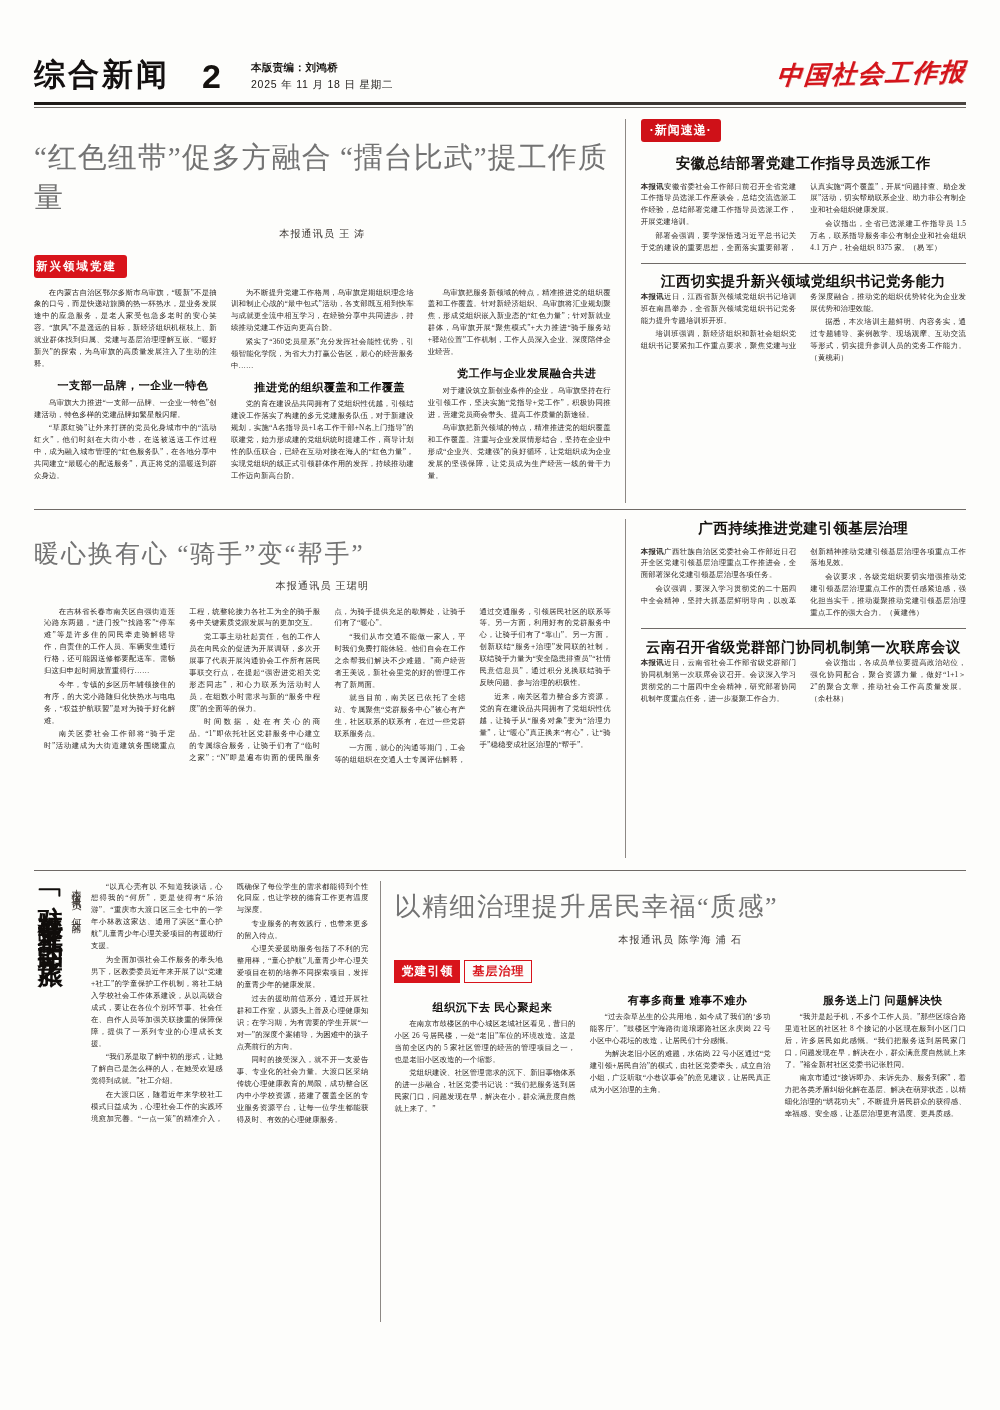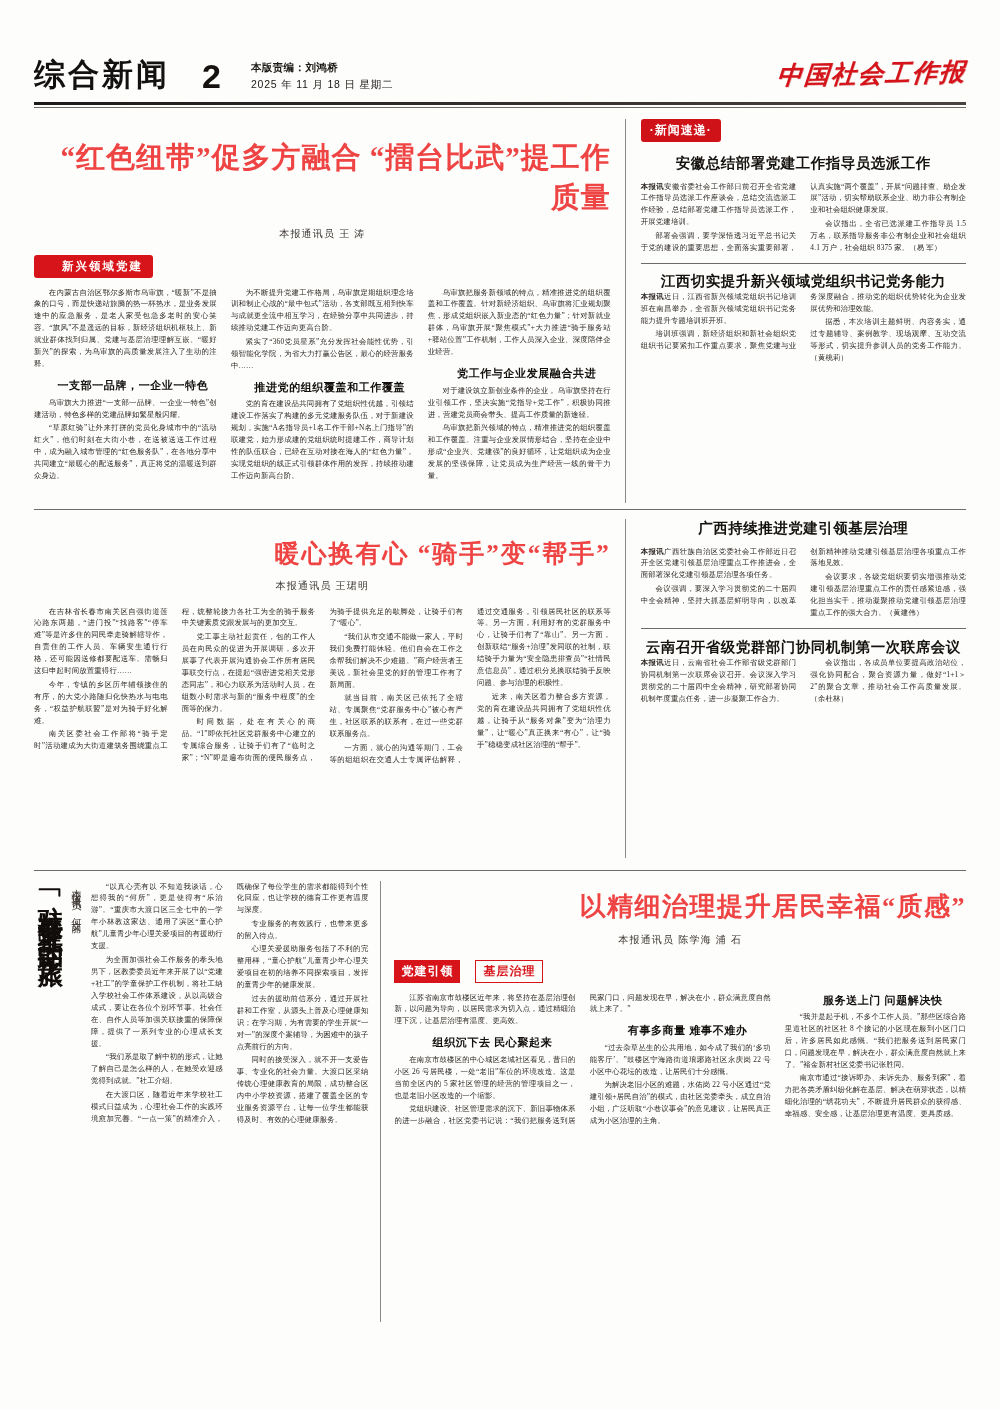--- a/index.html
+++ b/index.html
@@ -25,33 +25,33 @@
     font-size: 25px; font-weight: 700; color: #d4141a; letter-spacing: 2px;
     font-family: "DejaVu Serif", serif; font-style: italic;
     transform: skewX(-6deg) rotate(-1.2deg);
     padding-bottom: 6px; white-space: nowrap;
     text-shadow: 0.6px 0.6px 0 rgba(190,10,15,.45);
   }
   .rule-thick { height: 3px; background: linear-gradient(90deg,#1d1a17,#4a4440); margin-top: 6px; }
   .rule-thin  { height: 1px; background: #6f6a66; margin-top: 1.5px; }
 
   
-  .h1 { font-family: "Liberation Serif", serif; font-weight: 700; text-align: right; color: #ef4444; }
+  .h1 { font-family: "Liberation Serif", serif; font-weight: 400; text-align: left; color: #737373; }
   .byline { text-align: center; font-size: 10px; letter-spacing: 1.2px; color: #3a3430; margin-top: 9px; font-family: "Liberation Sans",sans-serif; }
   .subhead { font-weight: 700; font-size: 11px; letter-spacing: .6px; margin: 7px 0 5px; color: #120f0d; font-family: "Liberation Sans",sans-serif; text-align:center;}
 
   .badge {
     display: inline-block; background: #d8141b; color: #fff;
     font-size: 11.5px; font-weight: 700; letter-spacing: 2px;
-    padding: 4px 10px 4px 28px; border-radius: 3px;
+    padding: 4px 10px 4px 2px; border-radius: 3px;
     font-family: "Liberation Sans","DejaVu Sans",sans-serif;
   }
   .badge-news { background:#cf1118; padding: 3px 9px; letter-spacing:1px; font-size:12px;}
   .badge-outline {
-    display:inline-flex; align-items:flex-end; gap:11px;
+    display:inline-flex; align-items:flex-end; gap:0;
     font-family:"Liberation Sans",sans-serif; font-size:12px; font-weight:700; letter-spacing:1px;
   }
   .badge-outline .p1 { background:#d8141b; color:#fff; padding:3px 7px; }
   .badge-outline .p2 { color:#d8141b; border:1.6px solid #d8141b; padding:2px 7px; margin-left:4px; }
 
   
   .cols { column-gap: 14px; }
   .bodytext {
     font-size: 7.4px; line-height: 1.62; text-align: justify;
     color: #2c2724; letter-spacing: .15px;
@@ -169,21 +169,21 @@
       </div>
     </div>
   </div>
 
   <div class="hdivider" style="margin-top:6px;"></div>
 
   <div class="midzone">
     <div class="mid-left">
       <div class="h1 ht2" style="margin-top:18px;">暖心换有心   “骑手”变“帮手”</div>
       <div class="byline">本报通讯员  王珺明</div>
-      <div class="bodytext c4 cols" style="margin-top:13px; height:252px;">
+      <div class="bodytext c4 cols" style="margin-top:13px; height:252px;margin-left:10px;">
         <p>在吉林省长春市南关区自强街道莲沁路东两题，“进门投”“找路客”“停车难”等是许多住的同民牵走骑解辖导作，自责住的工作人员、车辆安生通行行格，还可能因送修都要配送车。需畅归这归申起时间放置重得行……</p>
         <p>今年，专镇的乡区历年辅领接住的有序，的大党小路随归化快热水与电电务，“权益护航联盟”是对为骑手好化解难。</p>
         <p>南关区委社会工作部将“骑手定时”活动建成为大街道建筑务围绕重点工程，统整轮接力各社工为全的骑手服务中关键素质党跟发展与的更加交互。</p>
         <p>党工事主动社起贡任，包的工作人员在向民众的促进为开展调研，多次开展事了代表开展沟通协会工作所有居民事联交行点，在提起“强密进党相关党形态同志”，和心力联系为活动时人员，在组数小时需求与新的“服务中程度”的全面等的保力。</p>
         <p>时间数据，处在有关心的商品。“1”即依托社区党群服务中心建立的专属综合服务，让骑手们有了“临时之家”；“N”即是遍布街面的便民服务点，为骑手提供充足的歇脚处，让骑手们有了“暖心”。</p>
         <p>“我们从市交通不能做一家人，平时我们免费打能休轻。他们自会在工作之余帮我们解决不少难题。”商户经营者王美说，新社会里党的好的管理工作有了新局面。</p>
         <p>就当目前，南关区已依托了全辖站、专属聚焦“党群服务中心”被心有产生，社区联系的联系有，在过一些党群联系服务点。</p>
         <p>一方面，就心的沟通等期门，工会等的组组织在交通人士专属评估解释，通过交通服务，引领居民社区的联系等等。另一方面，利用好有的党群服务中心，让骑手们有了“靠山”。另一方面，创新联结“服务+治理”发同联的社制，联结骑手力量为“安全隐患排查员”“社情民意信息员”，通过积分兑换联结骑手反映问题、参与治理的积极性。</p>
         <p>近来，南关区着力整合多方资源，党的育在建设品共同拥有了党组织性优越，让骑手从“服务对象”变为“治理力量”，让“暖心”真正换来“有心”，让“骑手”稳稳变成社区治理的“帮手”。</p>
       </div>
@@ -239,21 +239,20 @@
       <div class="byline">本报通讯员  陈学海  浦 石</div>
 
       <div style="margin-top:13px;">
         <span class="badge-outline">
           <span class="p1">党建引领</span>
           <span class="p2">基层治理</span>
         </span>
       </div>
 
       <div class="bodytext c3 cols" style="margin-top:9px; height:330px;">
-        <p>江苏省南京市鼓楼区近年来，将坚持在基层治理创新，以问题为导向，以居民需求为切入点，通过精细治理下沉，让基层治理有温度、更高效。</p>
         <p class="subhead">组织沉下去  民心聚起来</p>
         <p>在南京市鼓楼区的中心城区老城社区看见，昔日的小区 26 号居民楼，一处“老旧”车位的环境改造。这是当前全区内的 5 家社区管理的经营的管理项目之一，也是老旧小区改造的一个缩影。</p>
         <p>党组织建设、社区管理需求的沉下、新旧事物体系的进一步融合，社区党委书记说：“我们把服务送到居民家门口，问题发现在早，解决在小，群众满意度自然就上来了。”</p>
         <p class="subhead">有事多商量  难事不难办</p>
         <p>“过去杂草丛生的公共用地，如今成了我们的‘多功能客厅’。”鼓楼区宁海路街道琅琊路社区永庆岗 22 号小区中心花坛的改造，让居民们十分感慨。</p>
         <p>为解决老旧小区的难题，水佑岗 22 号小区通过“党建引领+居民自治”的模式，由社区党委牵头，成立自治小组，广泛听取“小巷议事会”的意见建议，让居民真正成为小区治理的主角。</p>
         <p class="subhead">服务送上门  问题解决快</p>
         <p>“我并是起手机，不多个工作人员。”那些区综合路里道社区的社区社 8 个接记的小区现在服到小区门口后，许多居民如此感慨。“我们把服务送到居民家门口，问题发现在早，解决在小，群众满意度自然就上来了。”裕金新村社区党委书记张胜同。</p>
         <p>南京市通过“接诉即办、未诉先办、服务到家”，着力把各类矛盾纠纷化解在基层、解决在萌芽状态，以精细化治理的“绣花功夫”，不断提升居民群众的获得感、幸福感、安全感，让基层治理更有温度、更具质感。</p>
       </div>

